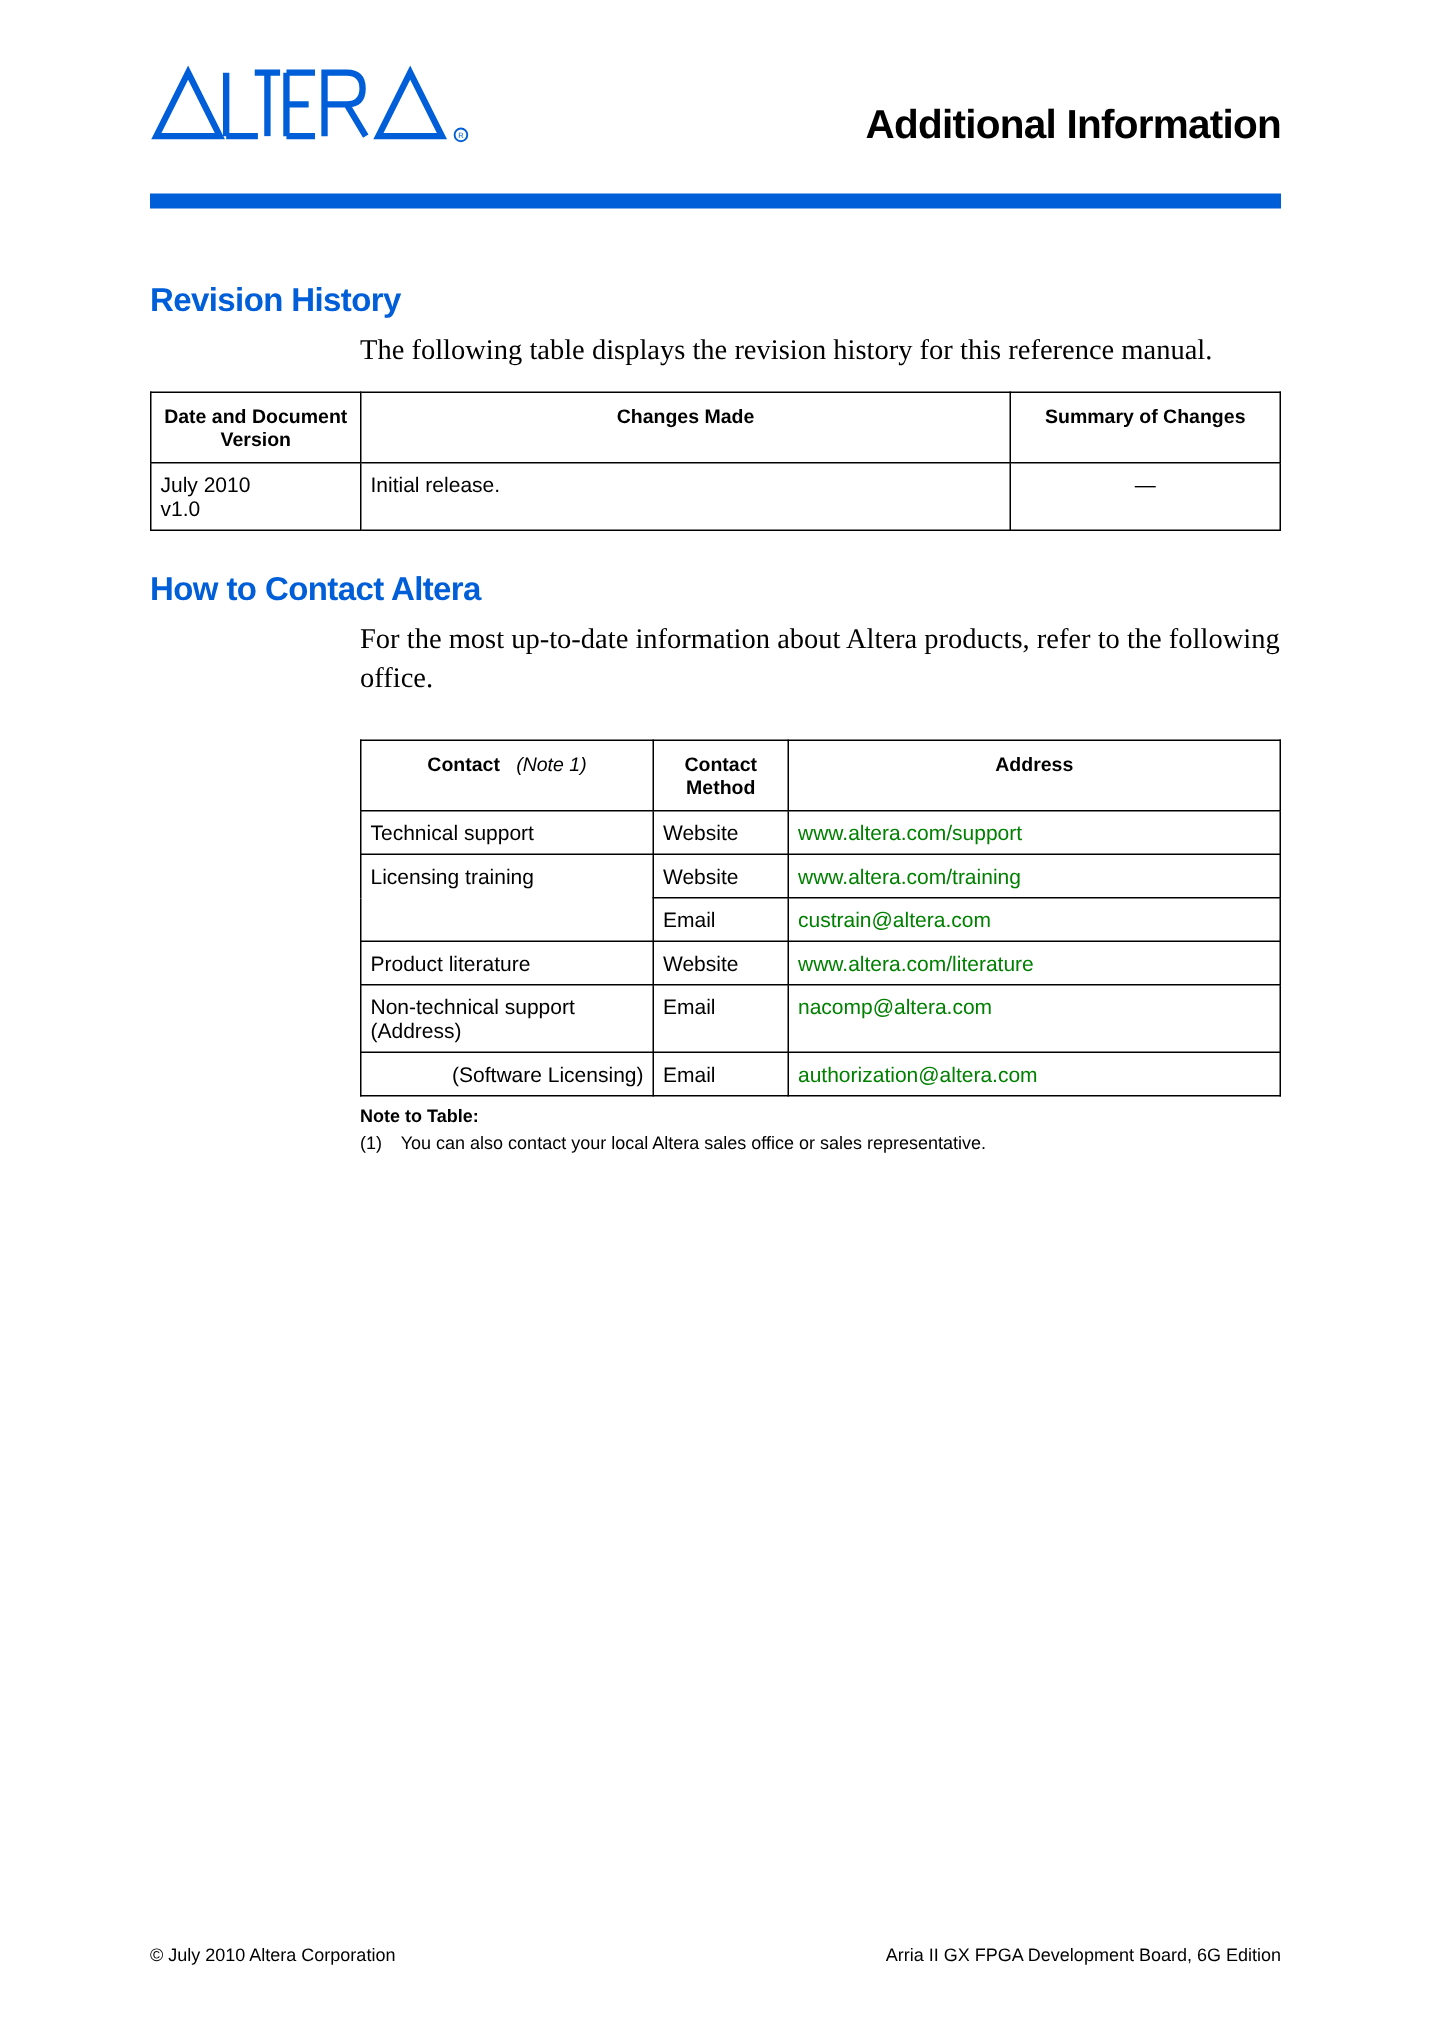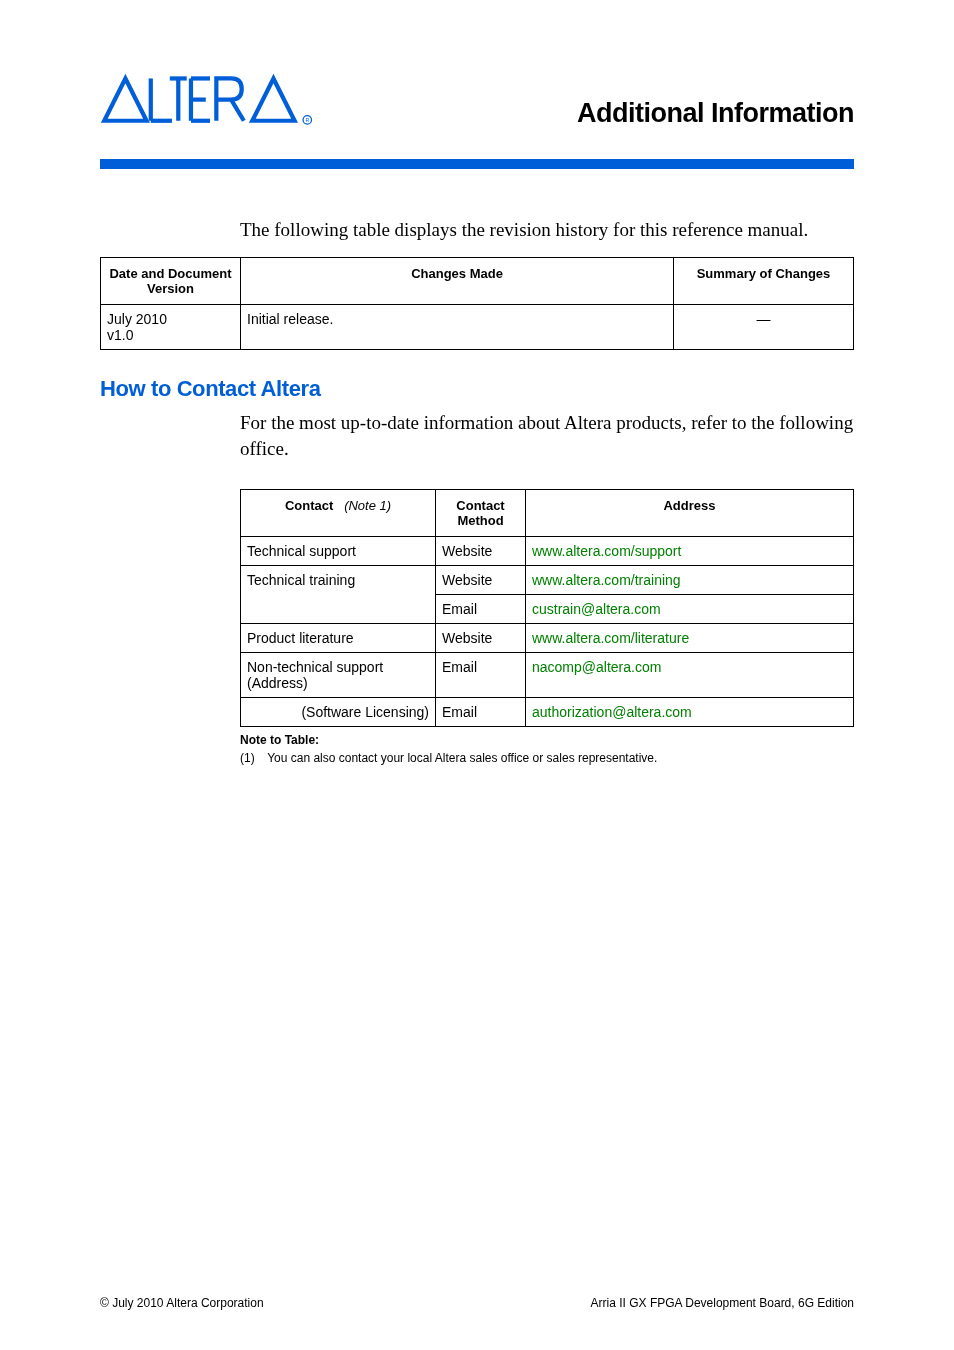--- a/index.html
+++ b/index.html
@@ -6,21 +6,21 @@
     margin: 0;
     padding: 0;
     background: #fff;
     font-family: "Helvetica Neue", Helvetica, Arial, sans-serif;
     color: #000;
   }
   .page {
     width: 954px;
     height: 1350px;
     box-sizing: border-box;
-    padding: 70px 100px 40px 100px;
+    padding: 40px 100px 40px 100px;
     position: relative;
     background: #fff;
   }
   .header-row {
     display: flex;
     justify-content: space-between;
     align-items: flex-end;
     margin-bottom: 30px;
   }
   .logo {
@@ -133,20 +133,21 @@
         <polygon points="360,120 410,20 460,120"></polygon>
       </g>
       <circle cx="490" cy="118" r="10" fill="none" stroke="#005fd8" stroke-width="3"></circle>
       <text x="490" y="123" font-size="12" text-anchor="middle" fill="#005fd8" font-family="Arial">R</text>
     </svg>
     <div class="page-title">Additional Information</div>
   </div>
 
   <div class="blue-rule"></div>
 
+  <h2 class="section">Revision History</h2>
   <p class="intro">The following table displays the revision history for this reference manual.</p>
 
   <table class="rev">
     <colgroup>
       <col class="col-date">
         <col class="col-changes">
         <col class="col-summary">
     </colgroup>
     <thead>
       <tr>
@@ -187,21 +188,21 @@
           <th>Address</th>
         </tr>
       </thead>
       <tbody id="contact-tbody">
           <tr>
             <td>Technical support</td>
             <td>Website</td>
             <td class="link">www.altera.com/support</td>
           </tr>
           <tr>
-            <td rowspan="2">Technical training</td>
+            <td rowspan="2">Licensing training</td>
             <td>Website</td>
             <td class="link">www.altera.com/training</td>
           </tr>
           <tr>
             <td>Email</td>
             <td class="link">custrain@altera.com</td>
           </tr>
           <tr>
             <td>Product literature</td>
             <td>Website</td>

